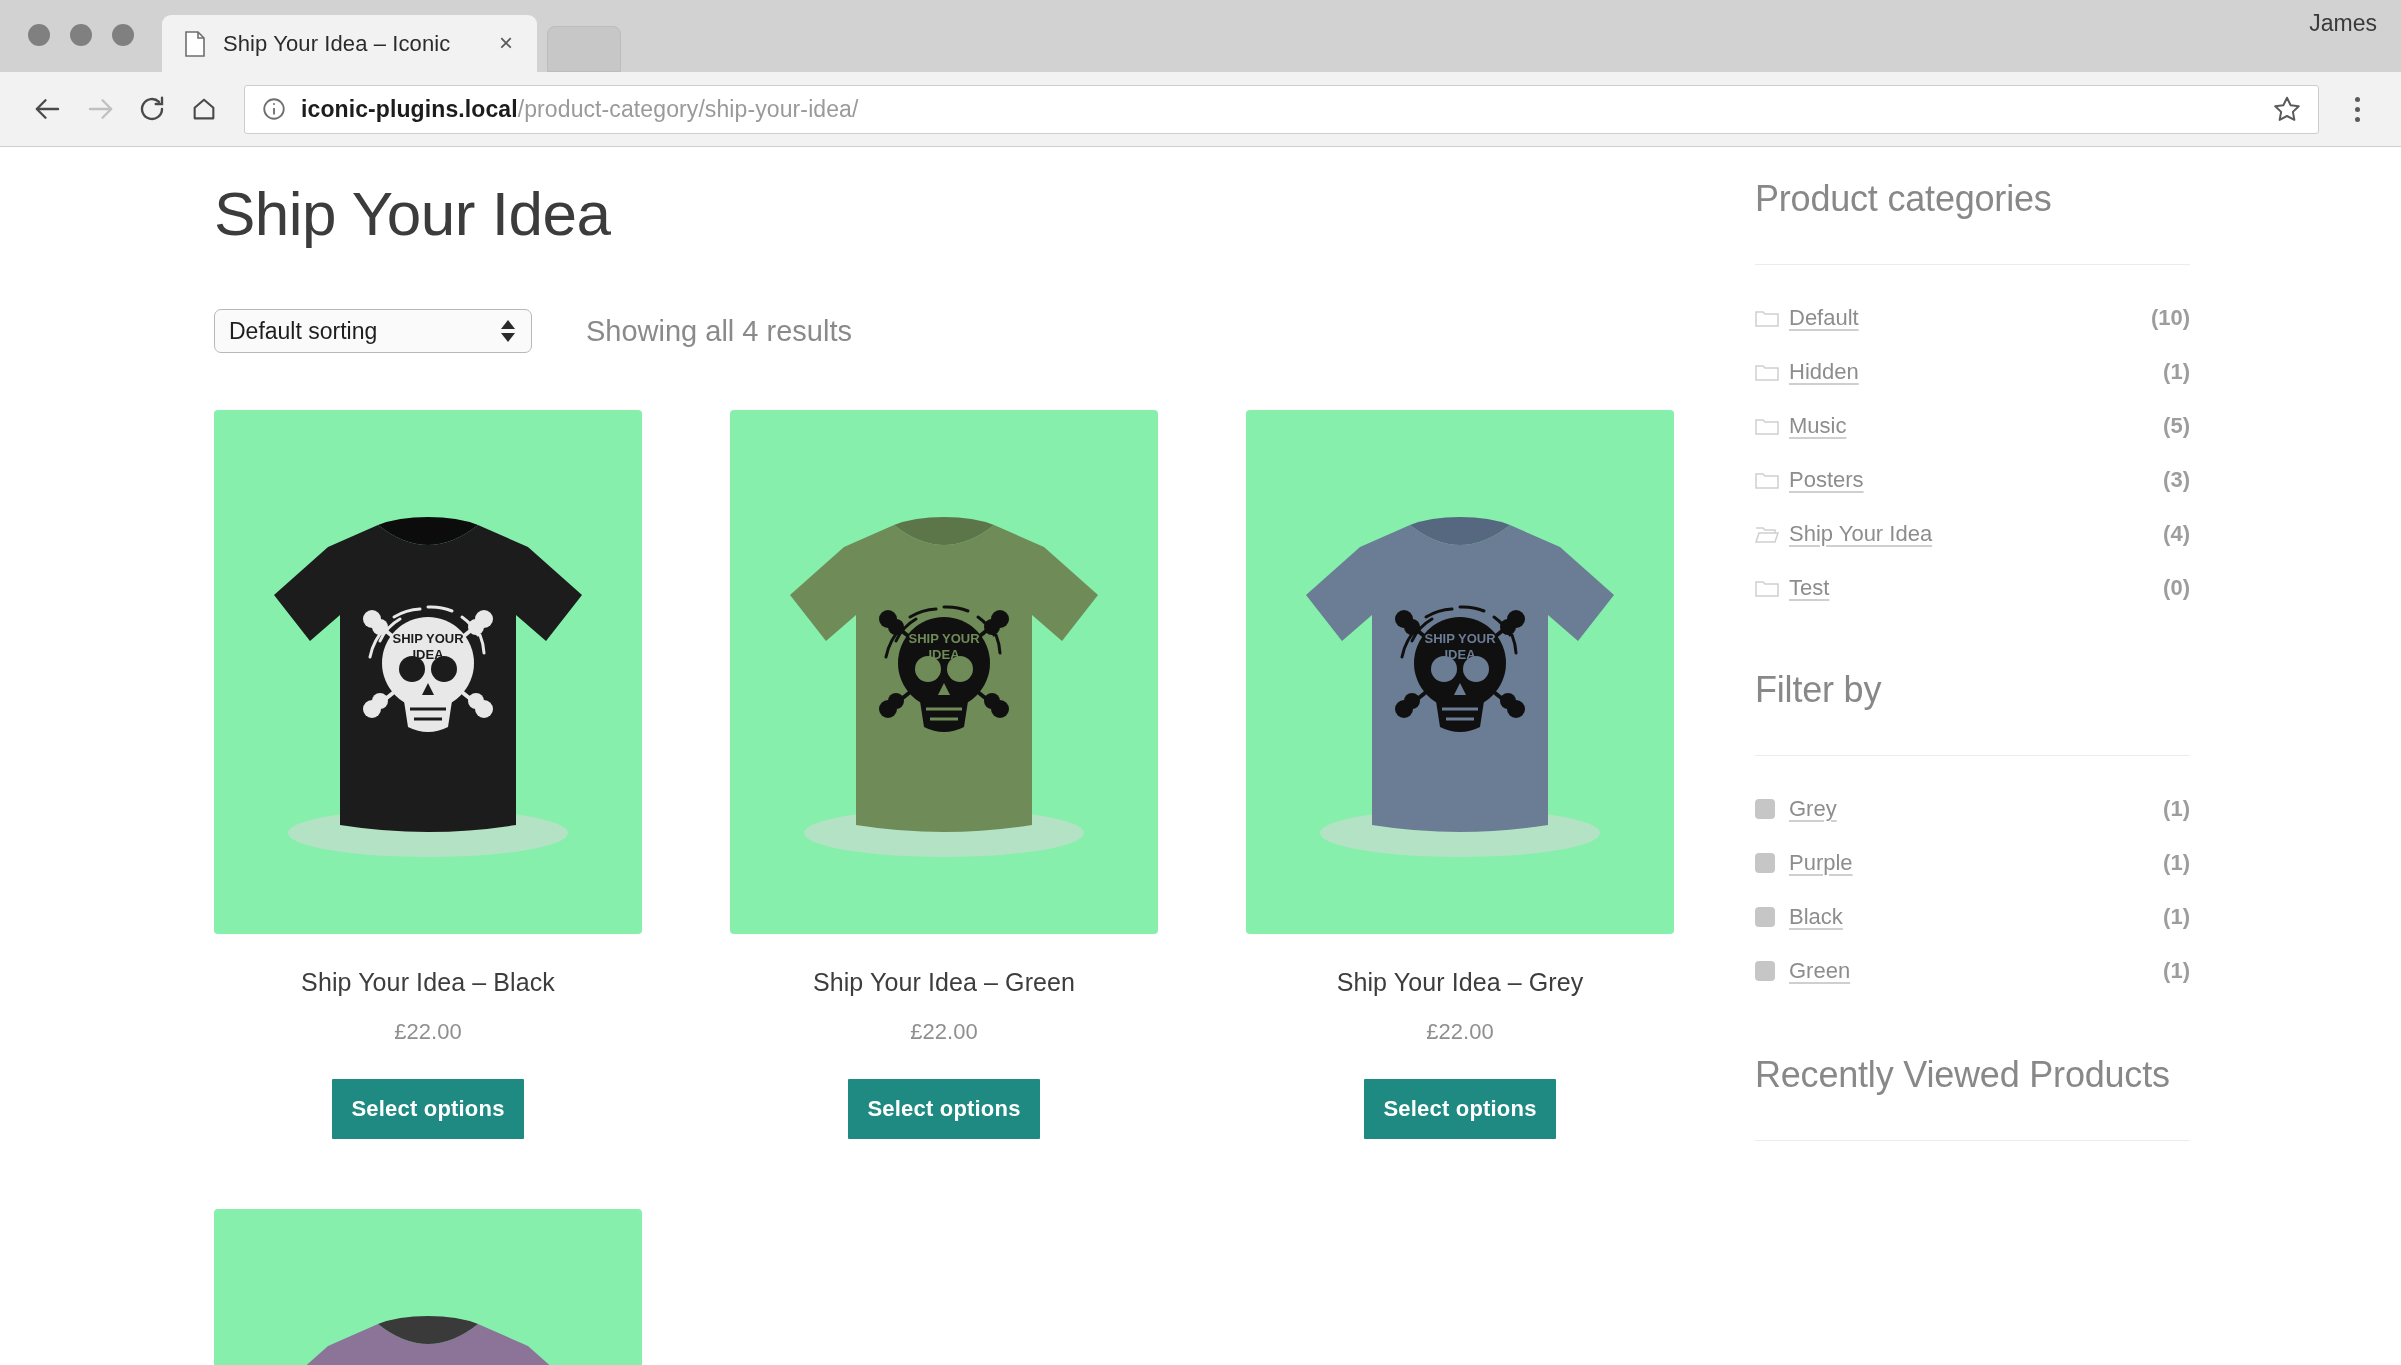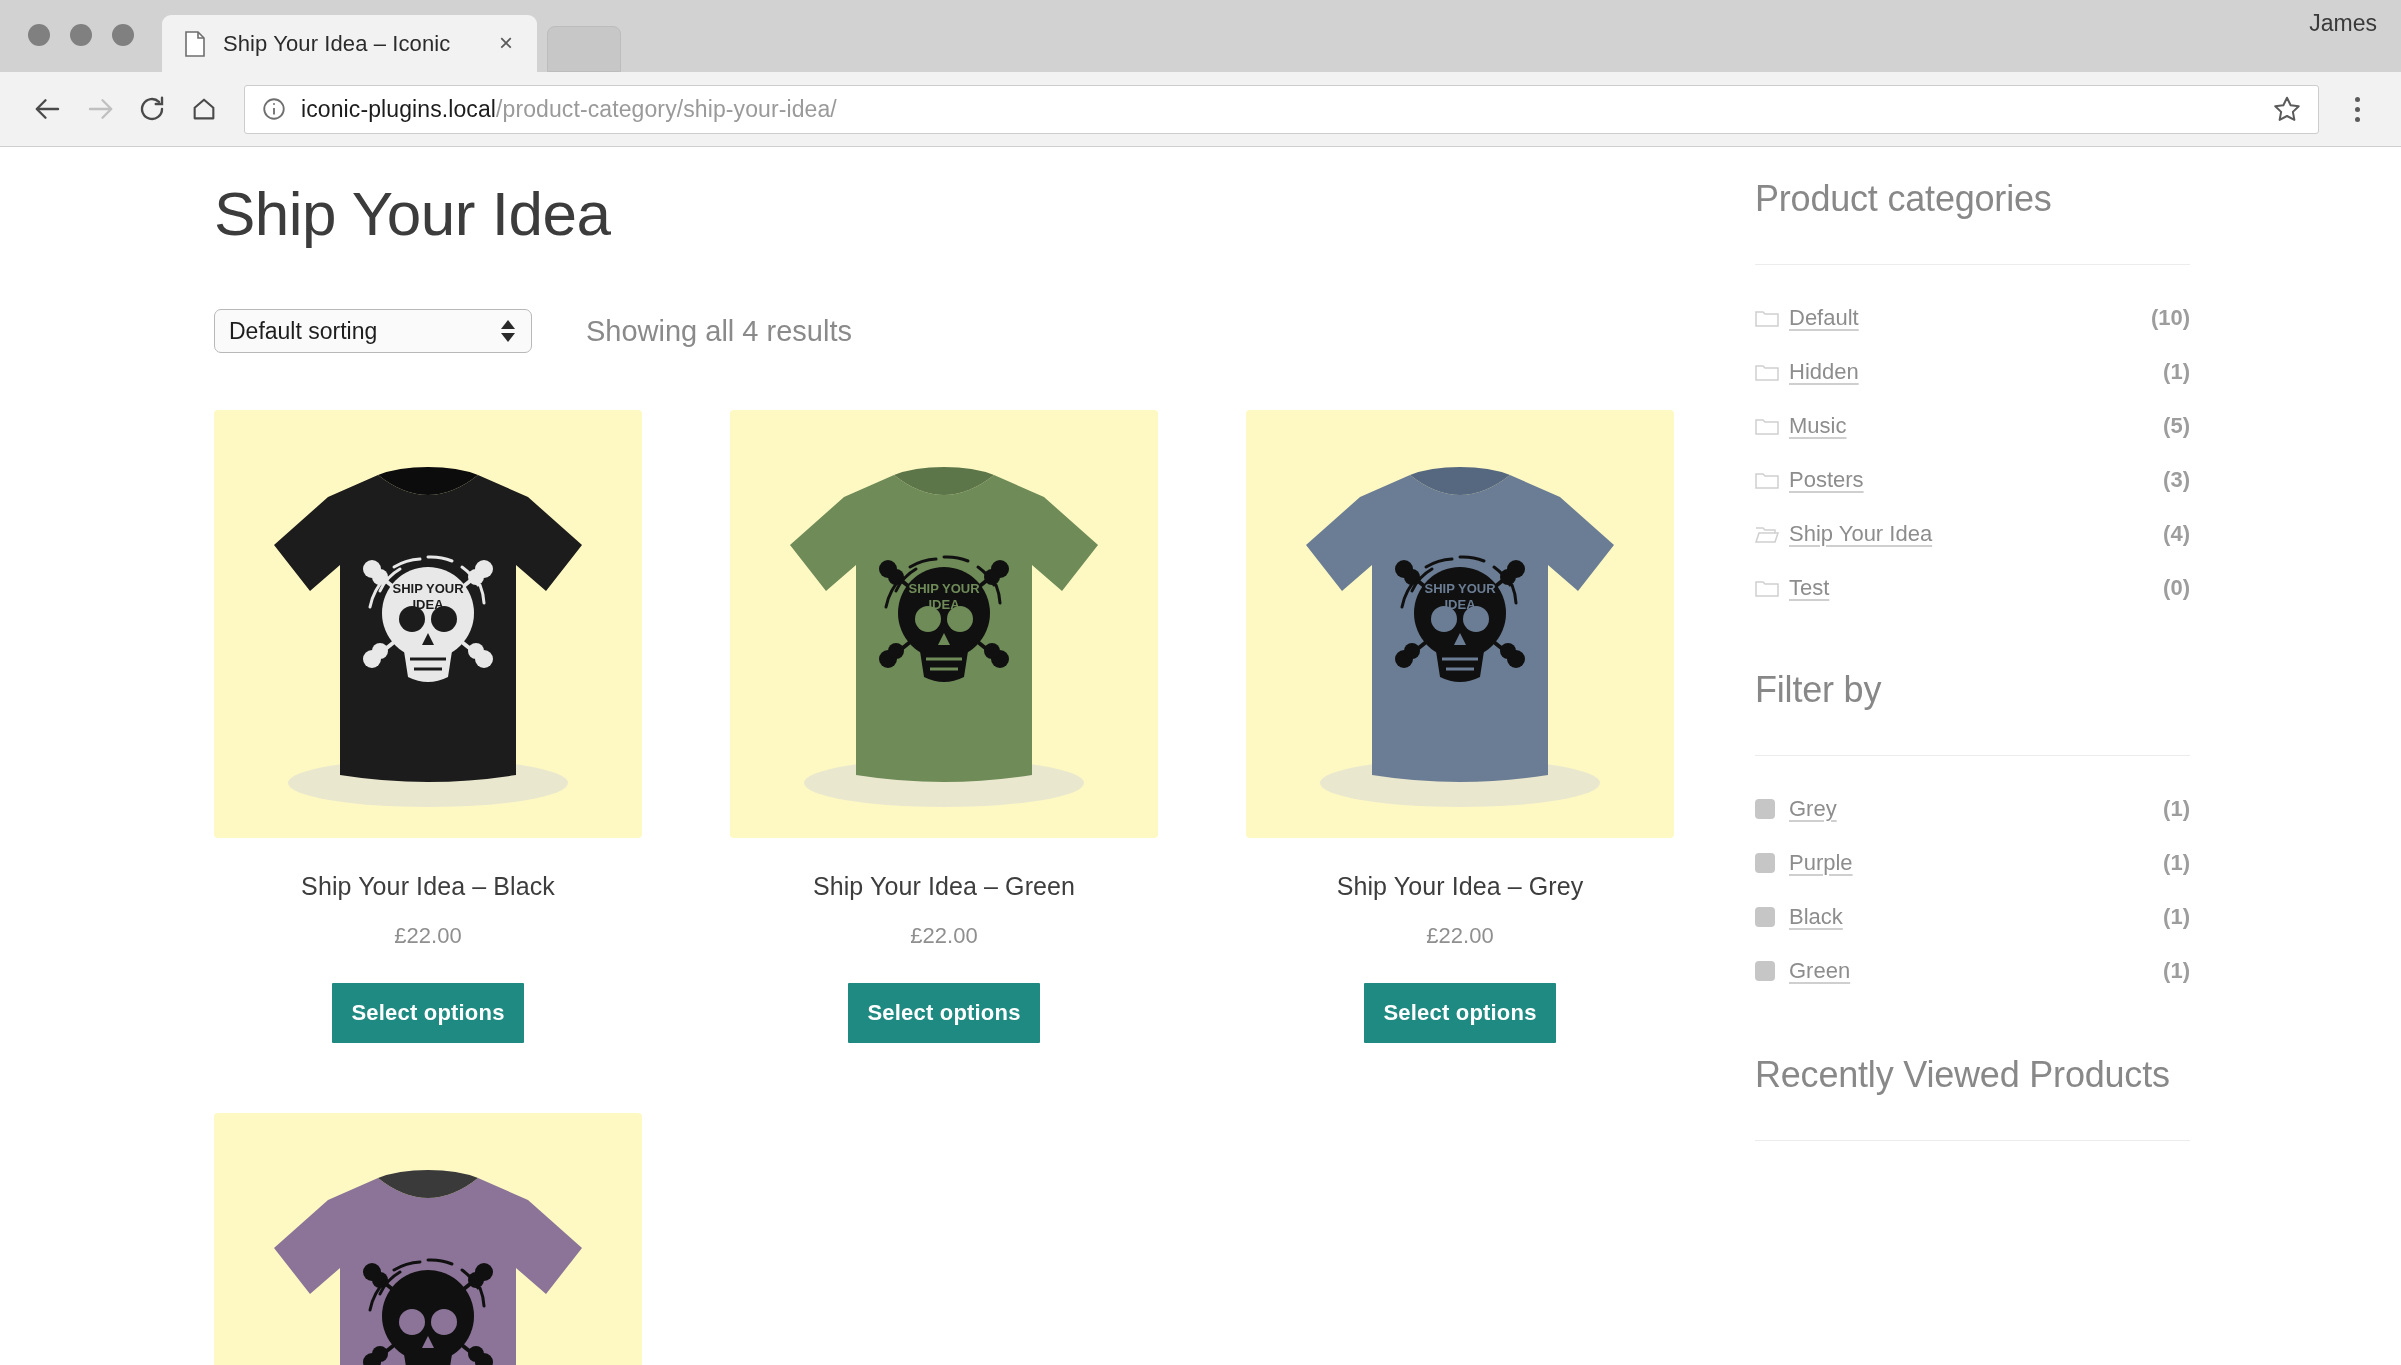--- a/index.html
+++ b/index.html
@@ -60,21 +60,21 @@
   }
   .nav-btn.disabled { color: #c0c0c0; }
 
   .omnibox {
     flex: 1 1 auto; height: 49px; margin: 0 16px 0 14px;
     background: #ffffff; border: 1px solid #cdcdcd; border-radius: 3px;
     display: flex; align-items: center; padding: 0 16px;
   }
   .omni-info { width: 26px; height: 26px; margin-right: 14px; flex: 0 0 auto; color: #6f6f6f; }
   .omni-url { font-size: 23px; color: #9a9a9a; white-space: nowrap; letter-spacing: .1px; }
-  .omni-url .host { color: #1c1c1c; font-weight: normal; }
+  .omni-url .host { color: #1c1c1c; font-weight: bold; }
   .omni-star { width: 30px; height: 30px; margin-left: auto; color: #5b5b5b; flex: 0 0 auto; }
   .chrome-menu {
     width: 44px; height: 44px; flex: 0 0 auto;
     display: flex; flex-direction: column; align-items: center;
     justify-content: center; gap: 5px;
   }
   .chrome-menu i { width: 5px; height: 5px; border-radius: 50%; background: #5b5b5b; display: block; }
 
   
   #page {
@@ -111,21 +111,21 @@
 
   
   .products {
     display: flex; flex-wrap: wrap; margin-top: 56px;
     gap: 0 88px;
   }
   .product {
     width: 428px; text-align: center; margin-bottom: 70px;
   }
   .product-thumb {
-    width: 428px; height: 428px; background: #fef9c3;
+    width: 428px; height: 524px; background: #86efac;
     border-radius: 4px; position: relative; overflow: hidden;
   }
   .product-title {
     font-size: 25px; color: #3d3d3d; margin-top: 34px;
     font-weight: 400; letter-spacing: .1px;
   }
   .product-price { font-size: 22px; color: #8f8f8f; margin-top: 22px; }
   .btn-select {
     display: inline-block; margin-top: 34px;
     padding: 17px 19px; background: #1f8a82; color: #fff;

